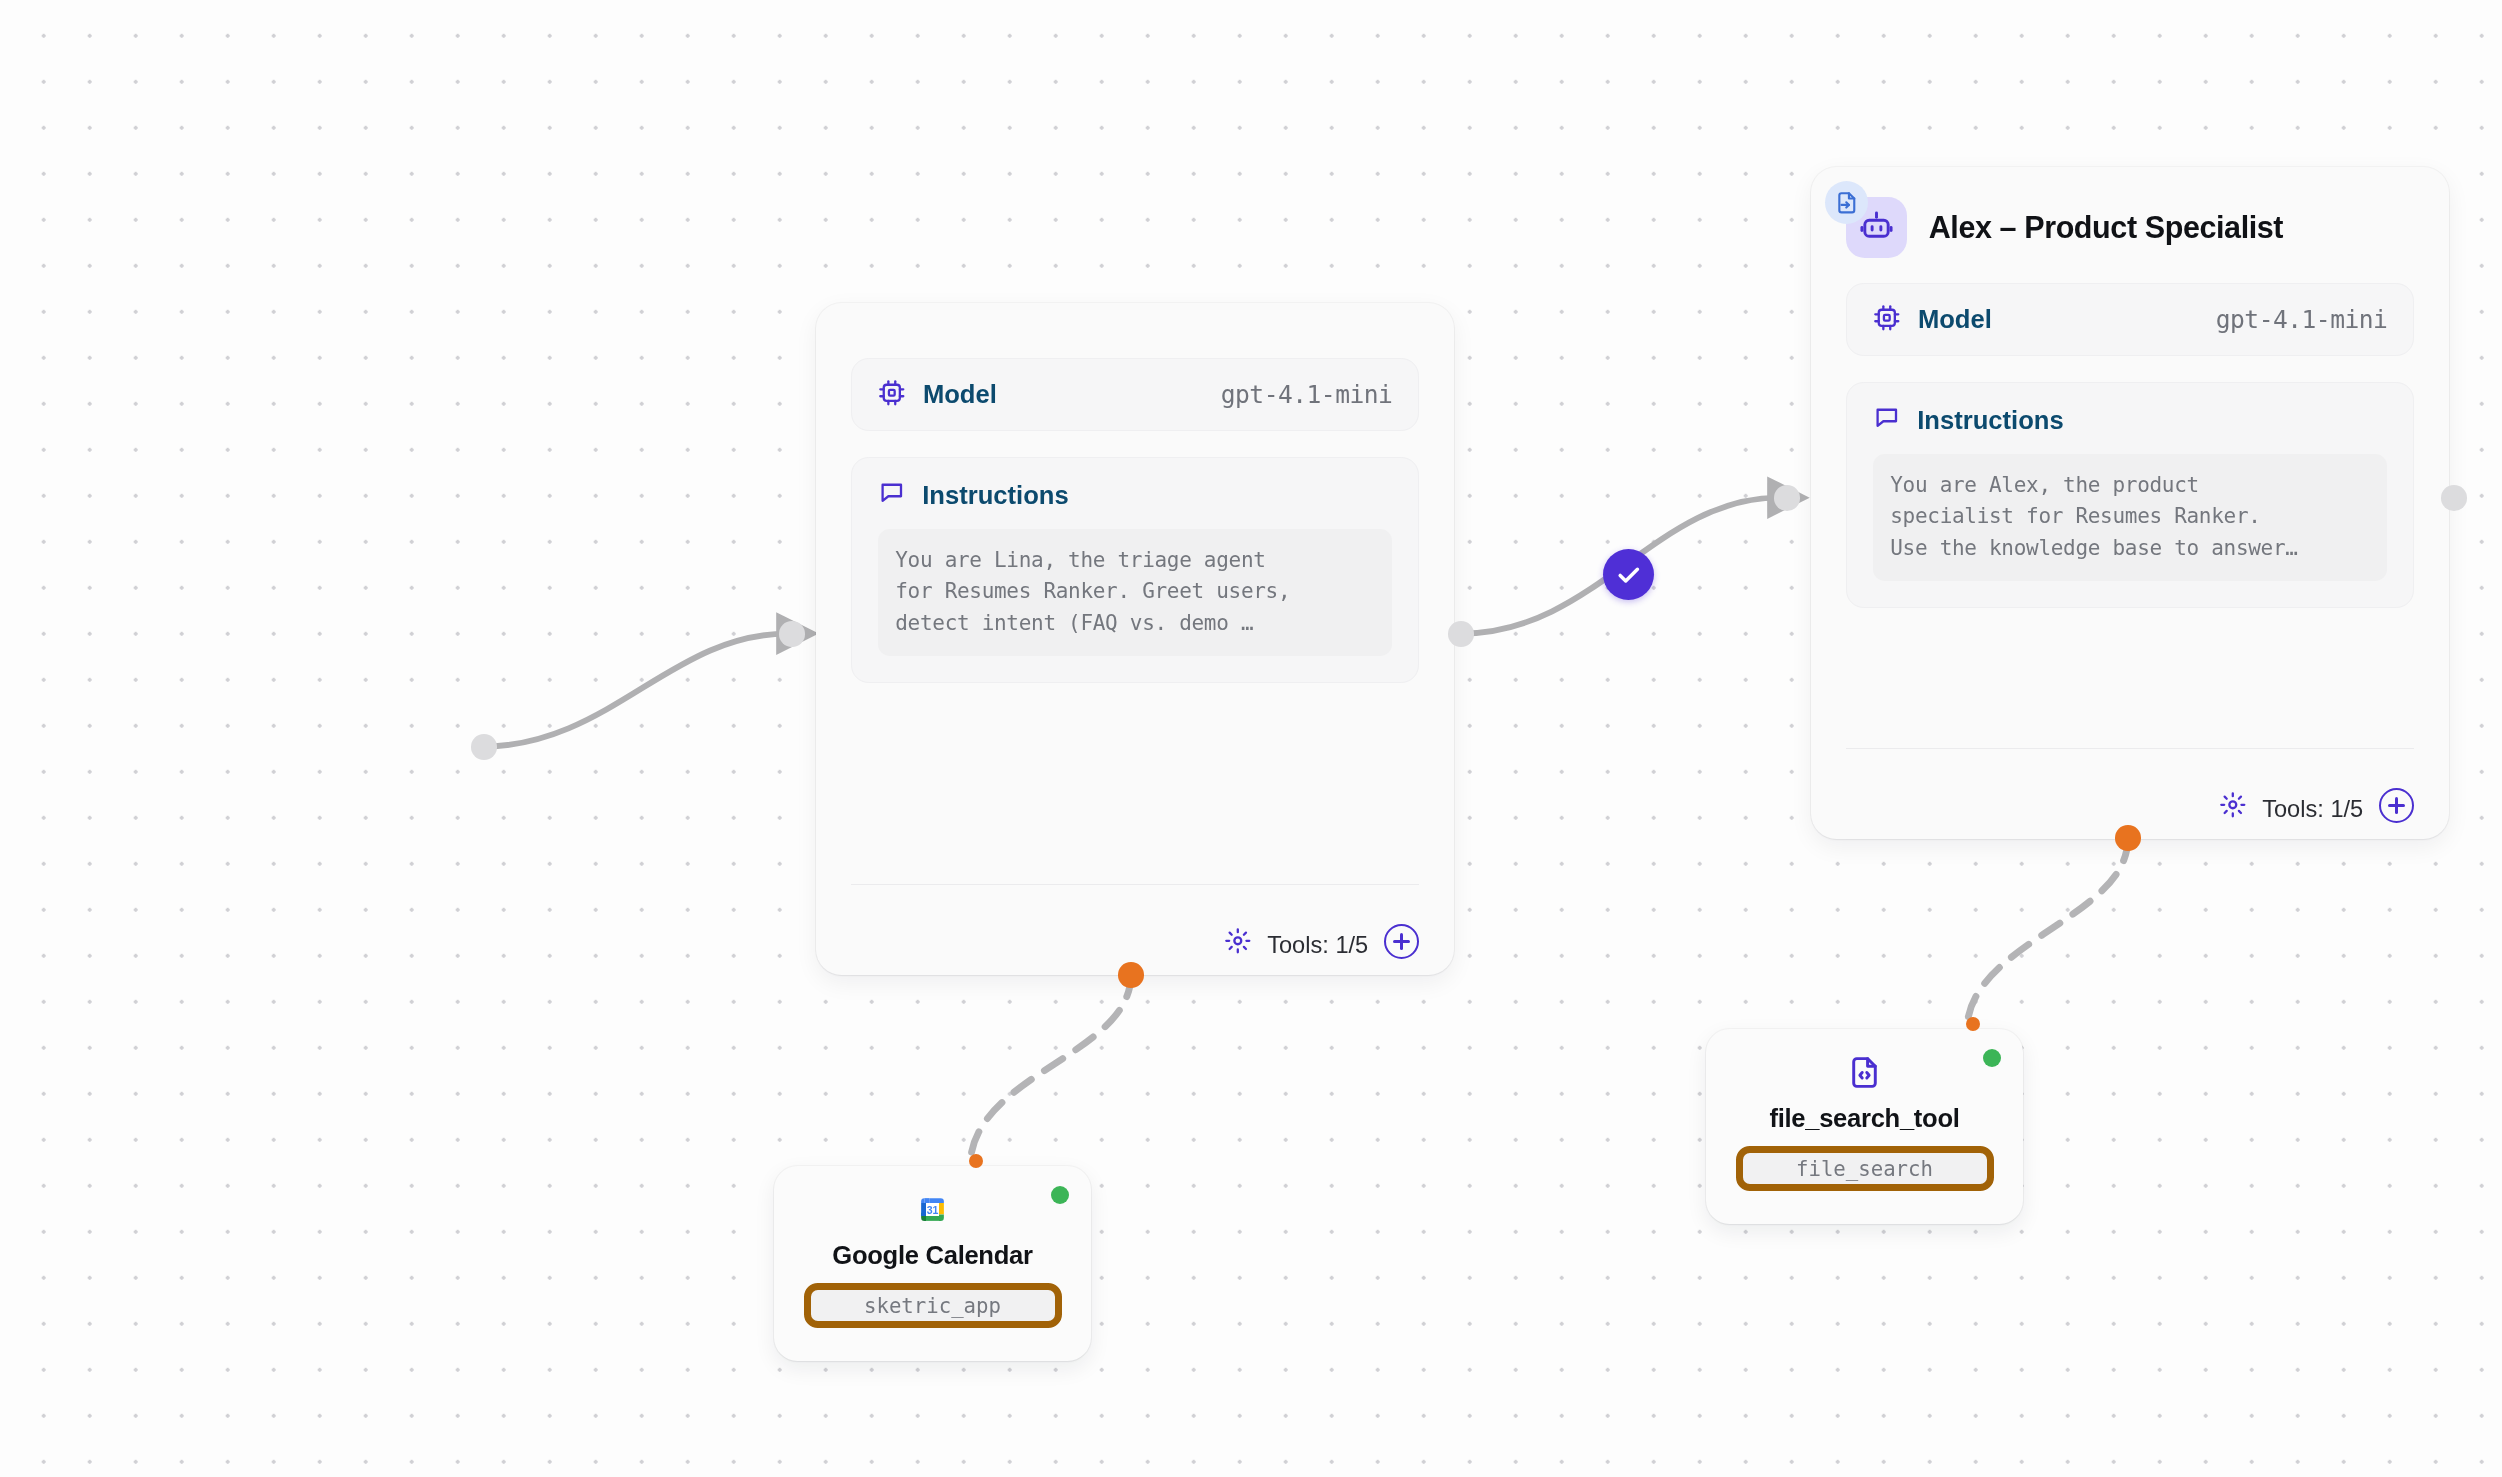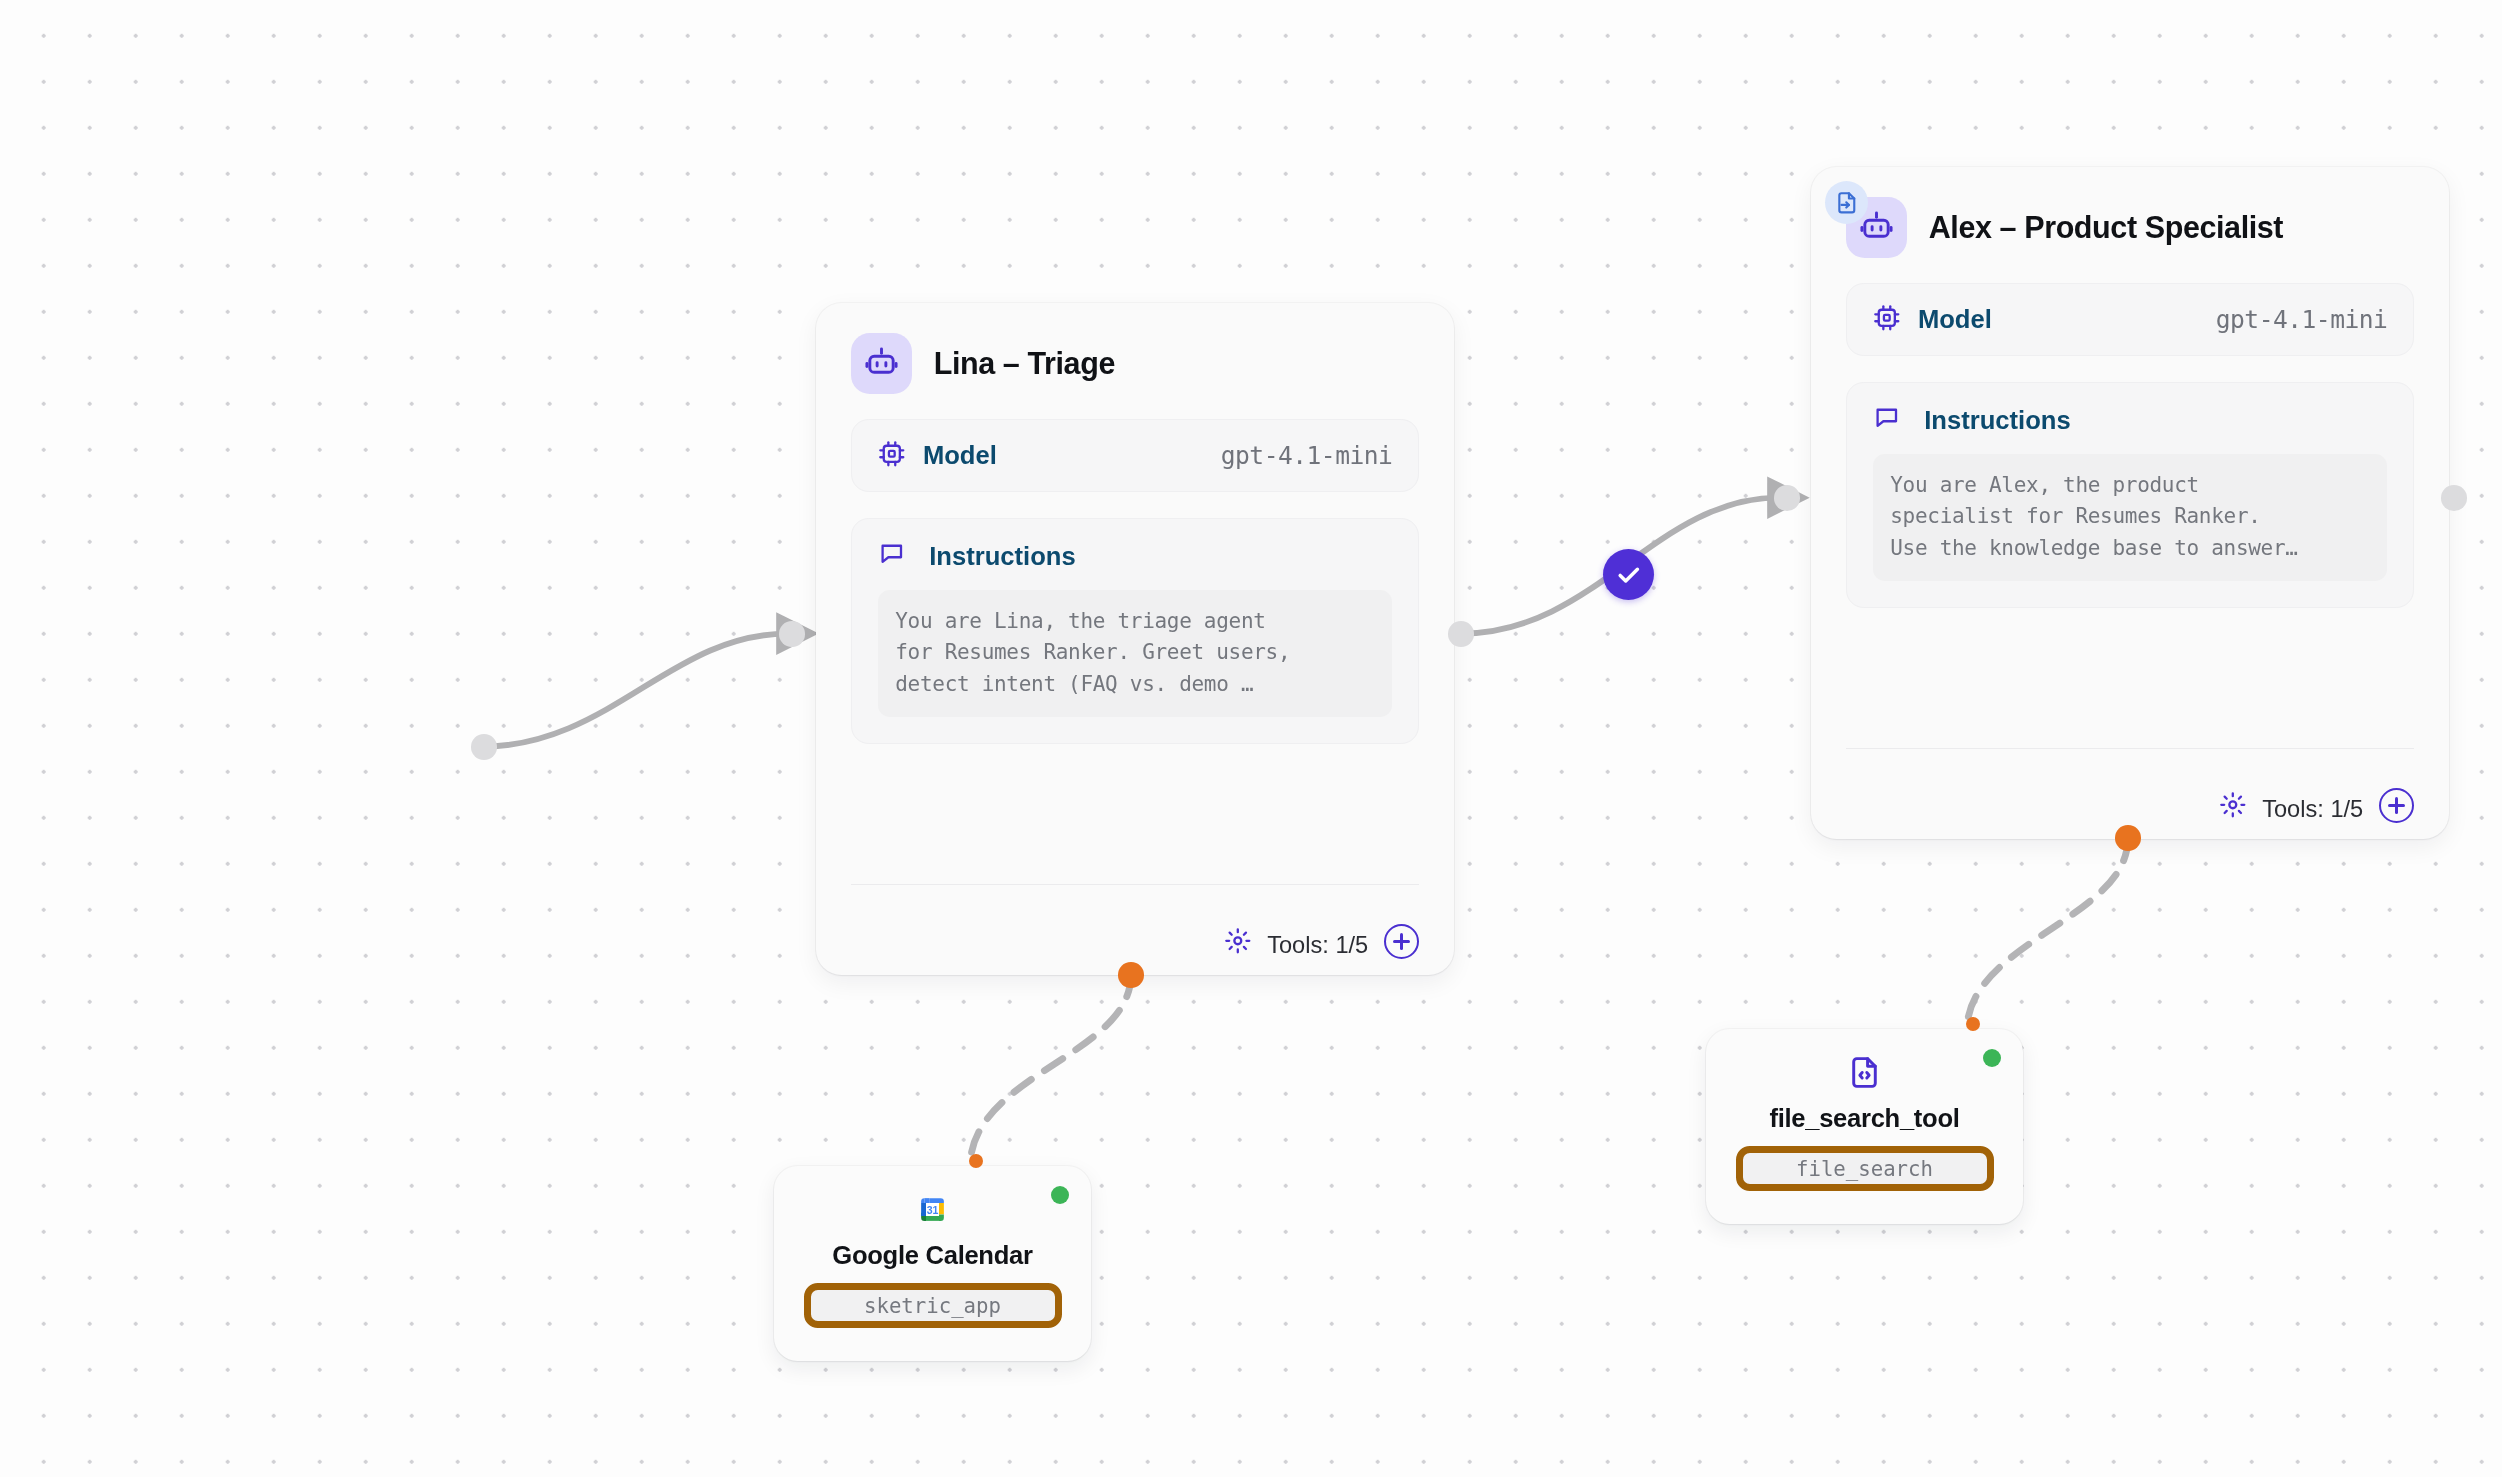--- a/index.html
+++ b/index.html
@@ -101,21 +101,21 @@
   }
   .field-left { display: flex; align-items: center; gap: 17.7px; }
   .field-label { font-size: 25.6px; font-weight: 700; color: #0c4a6e; }
   .field-value {
     font-size: 24.6px; color: #70737b;
     font-family: "DejaVu Sans Mono", monospace;
     letter-spacing: -0.5px;
   }
 
   .instr-box { padding: 21.7px 25.6px 25.6px 25.6px; }
-  .instr-head { display: flex; align-items: center; gap: 24px; }
+  .instr-head { display: flex; align-items: center; gap: 17px; }
   .instr-text {
     margin-top: 17.7px;
     background: #f0f0f1;
     border-radius: 11.8px;
     padding: 15.8px 17.7px;
     font-family: "DejaVu Sans Mono", monospace;
     font-size: 21px;
     line-height: 1.52;
     color: #74777e;
     white-space: pre-line;
@@ -233,33 +233,20 @@
     <path d="M 1483 643 C 1620 643 1680 505 1806 505" fill="none" stroke="#b0b0b2" stroke-width="6" marker-end="url(#arrowhead)"></path>
 
     <path d="M 1148 990 C 1148 1070 990 1090 985 1180" fill="none" stroke="#b4b4b6" stroke-width="7" stroke-dasharray="22 16" stroke-linecap="round"></path>
 
     <path d="M 2160 852 C 2160 930 2005 955 1997 1040" fill="none" stroke="#b4b4b6" stroke-width="7" stroke-dasharray="22 16" stroke-linecap="round"></path>
   </svg>
 
   <div class="handle handle-gray" style="left:471px; top:734px;"></div>
 
   <div class="node" id="lina-node">
-    <div class="agent-head">
-      <span class="agent-avatar">
-        <svg width="35" height="35" viewBox="0 0 24 24" fill="none" stroke="#4a2fd0" stroke-width="2" stroke-linecap="round" stroke-linejoin="round">
-          <path d="M12 2v3"></path>
-          <rect x="4" y="7" width="16" height="11" rx="3"></rect>
-          <path d="M2 12v2"></path>
-            <path d="M22 12v2"></path>
-          <path d="M9 11.5v2.2"></path>
-            <path d="M15 11.5v2.2"></path>
-        </svg>
-      </span>
-      <span class="agent-title">Lina – Triage</span>
-    </div>
 
     <div class="field-box model-box">
       <span class="field-left">
         <span>
           <svg width="27.6" height="27.6" viewBox="0 0 24 24" fill="none" stroke="#4a2fd0" stroke-width="2" stroke-linecap="round" stroke-linejoin="round">
             <rect x="5" y="5" width="14" height="14" rx="2.5"></rect>
             <rect x="9.5" y="9.5" width="5" height="5" rx="1"></rect>
             <path d="M9 2v3"></path>
               <path d="M15 2v3"></path>
               <path d="M9 19v3"></path>

